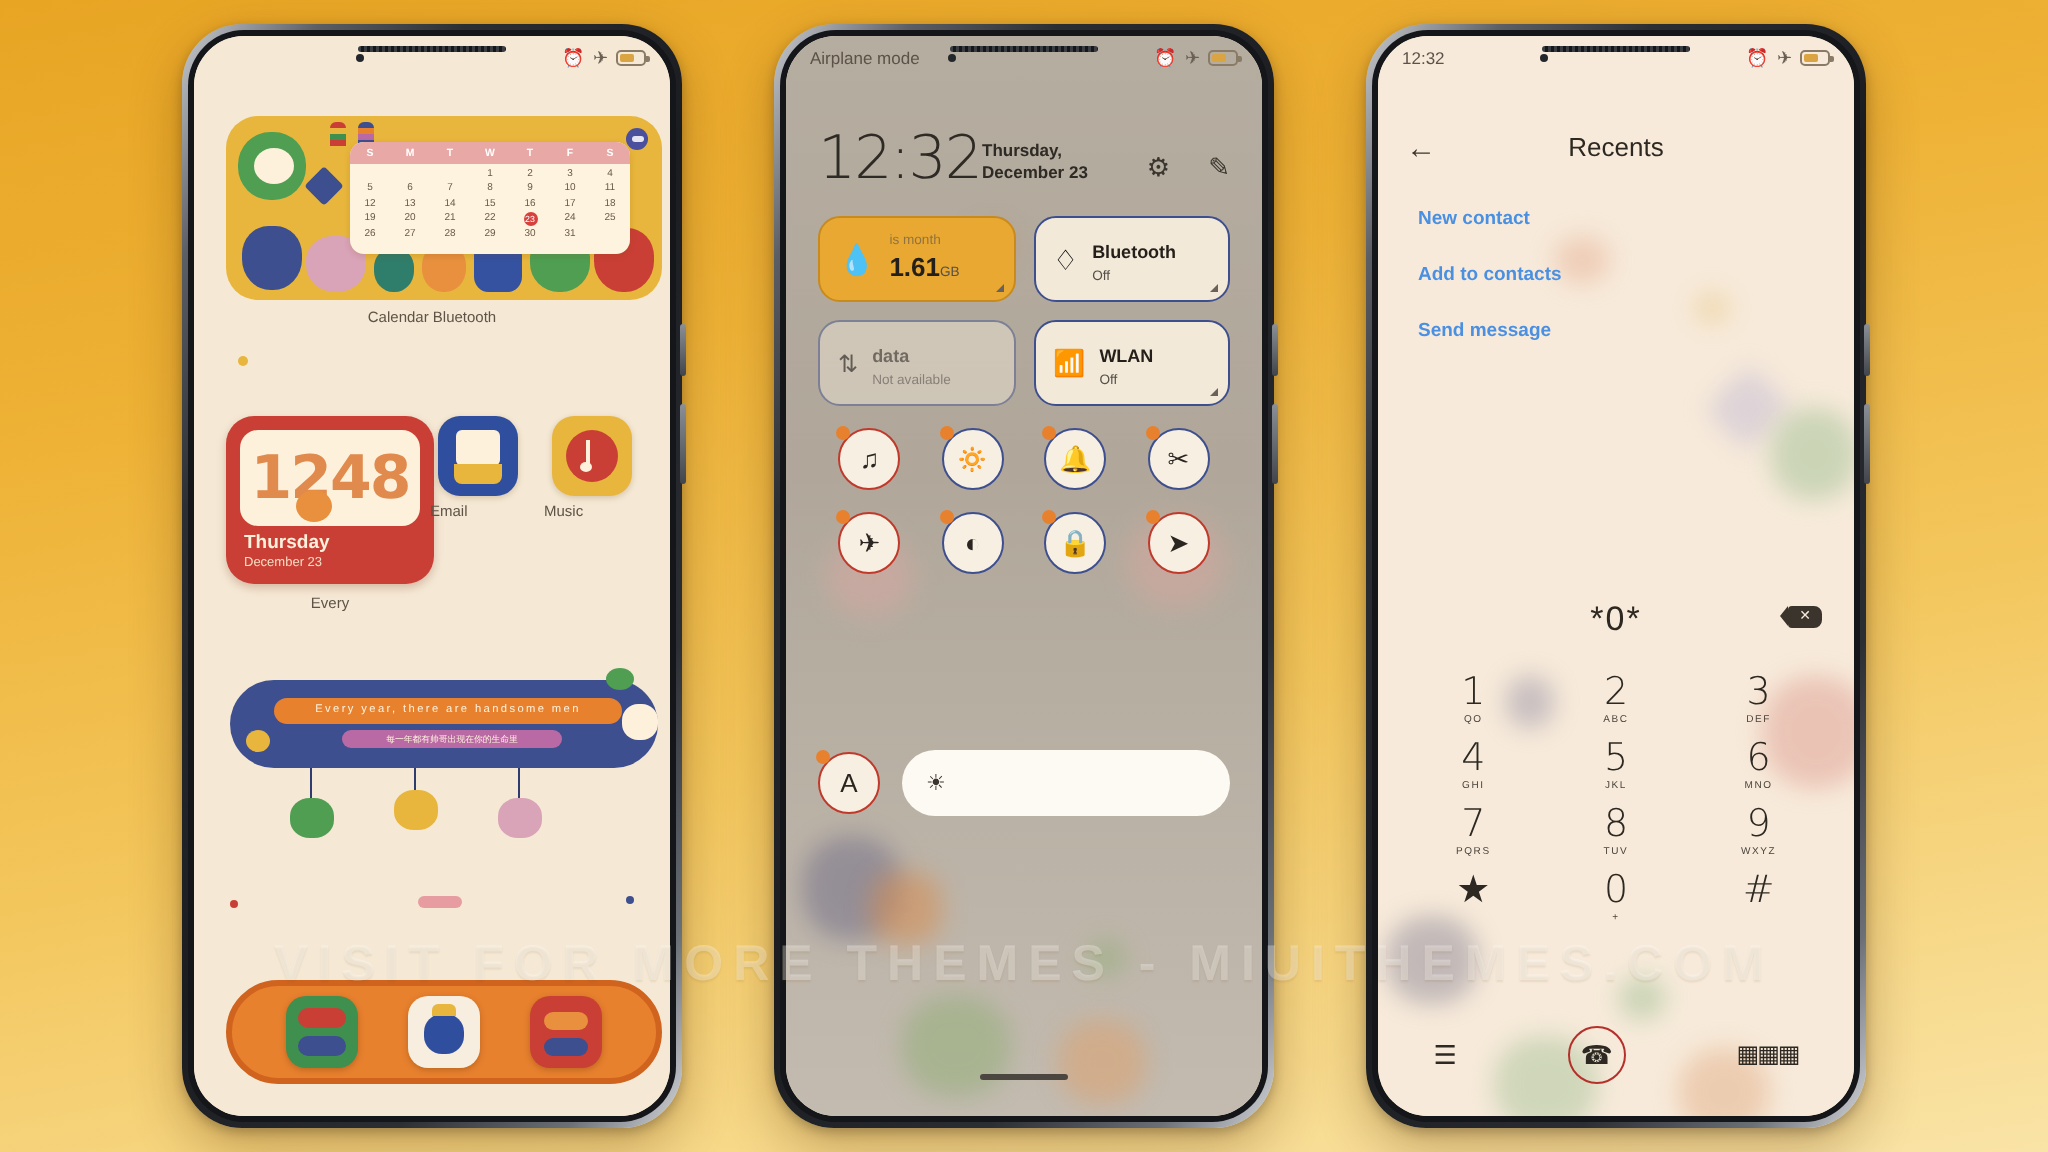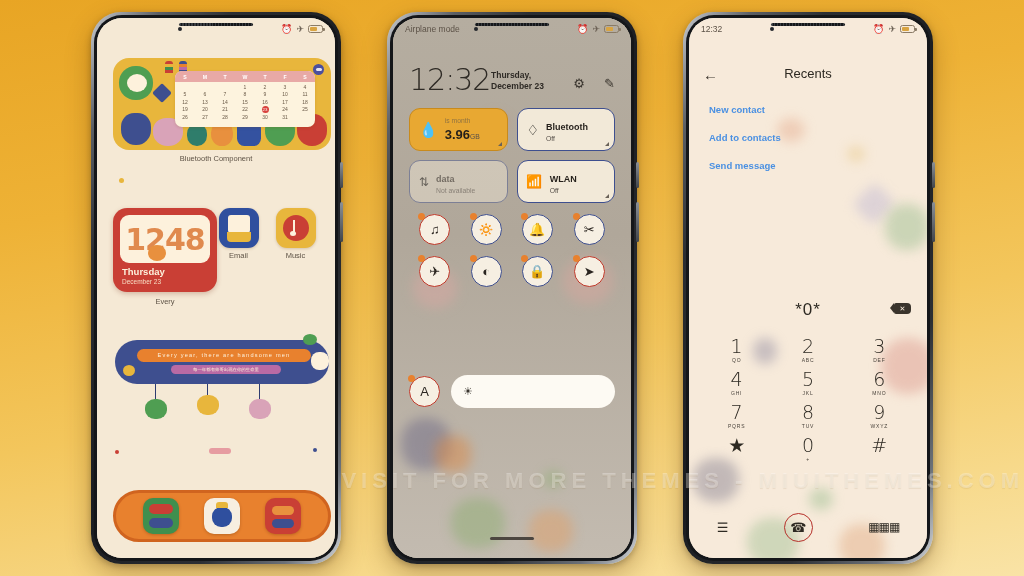--- a/index.html
+++ b/index.html
@@ -81,21 +81,21 @@
   .tw-digits { position:absolute; inset:0; display:flex; align-items:center;
                justify-content:center; font-size:30px; font-weight:bold; color:#e08a4e;
                letter-spacing:-1px; font-family:"DejaVu Sans", sans-serif; }
   .tw-day { position:absolute; left:9px; top:58px; font-size:9.5px; color:#fdf1dc; font-weight:bold; }
   .tw-date { position:absolute; left:9px; top:70px; font-size:6.5px; color:#f7dcc2; }
   .lbl { text-align:center; font-size:7.5px; color:#5e5346; }
   .time-lbl { position:absolute; left:16px; top:279px; width:104px; }
 
   .appgrid { position:absolute; right:16px; top:190px; width:104px;
              display:grid; grid-template-columns:1fr 1fr; gap:6px 10px; }
-  .app { text-align:center; }
+  .app { }
   .app .ic { width:40px;height:40px;border-radius:11px; margin:0 auto 3px;
              position:relative; overflow:hidden; box-shadow:0 1px 3px rgba(100,60,10,.22); }
   .app .nm { font-size:7.5px; color:#5e5346; }
 
   .widget-quote { position:absolute; left:18px; top:322px; width:214px; height:44px;
                   background:#3e4f8f; border-radius:22px; }
   .q-pill { position:absolute; left:22px; top:9px; right:18px; height:13px;
             background:#e8812e; border-radius:8px; overflow:hidden; }
   .q-pill span{ display:block; font-size:5.6px; color:#fdf1dc; letter-spacing:1.2px;
                 text-align:center; line-height:13px; white-space:nowrap; }
@@ -168,22 +168,22 @@
             font-family:"DejaVu Sans", sans-serif;}
   .key .s { font-size:5px; color:#4a443c; letter-spacing:.8px; }
   .d-bar { position:absolute; left:0; right:0; bottom:14px; height:34px;
            display:flex; align-items:center; justify-content:space-around; }
   .d-menu { font-size:13px; color:#2d2922; }
   .d-call { width:29px;height:29px;border-radius:50%; border:1.6px solid #b5302a;
             display:flex;align-items:center;justify-content:center; font-size:13px; color:#2d2922; }
   .d-grid { font-size:12px; color:#2d2922; letter-spacing:-1px; }
 
   
-  .watermark { position:absolute; left:0; right:0; top:468px; text-align:right;
-               font-size:22px; font-weight:bold; letter-spacing:5px;
+  .watermark { position:absolute; left:0; right:0; top:468px; text-align:center;
+               font-size:25px; font-weight:bold; letter-spacing:5px;
                color:rgba(255,255,255,.30); white-space:nowrap; z-index:5;
                text-shadow:0 1px 1px rgba(120,80,20,.10); pointer-events:none; }
 </style>
 </head>
 <body>
 
 <div class="stage">
 
   <div class="phone">
     <div class="frame"></div>
@@ -263,21 +263,21 @@
                 <span>26</span>
                 <span>27</span>
                 <span>28</span>
                 <span>29</span>
                 <span>30</span>
                 <span>31</span>
                 <span class="e">.</span>
               </div>
           </div>
         </div>
-        <div class="cal-label">Bluetooth Component</div>
+        <div class="cal-label">Calendar Bluetooth</div>
 
         <div class="widget-time">
           <div class="tw-card">
             <div class="tw-digits">
               <span>12</span>
                 <span>48</span>
             </div>
             <div class="mascot" style="left:28px;top:30px;width:18px;height:16px;background:#e8903e;border-radius:50%;"></div>
           </div>
           <div class="tw-day">Thursday</div>
@@ -377,21 +377,21 @@
         <div class="cc-time">12:32</div>
         <div class="cc-date">Thursday, December 23</div>
         <div class="cc-ico-r" style="right:46px;">⚙</div>
         <div class="cc-ico-r" style="right:16px;">✎</div>
 
         <div class="tiles">
           <div class="tile on">
             <span style="font-size:15px;color:#3ba0e0;">💧</span>
             <span>
               <span class="ts" style="display:block;opacity:.6;">is month</span>
-              <span class="tt" style="font-size:13px;">3.96</span><span class="ts">GB</span>
+              <span class="tt" style="font-size:13px;">1.61</span><span class="ts">GB</span>
             </span>
             <span class="corner"></span>
           </div>
           <div class="tile">
             <span style="font-size:14px;">♢</span>
             <span>
               <span class="tt">Bluetooth</span>
               <span class="ts" style="display:block;">Off</span>
             </span>
             <span class="corner"></span>

